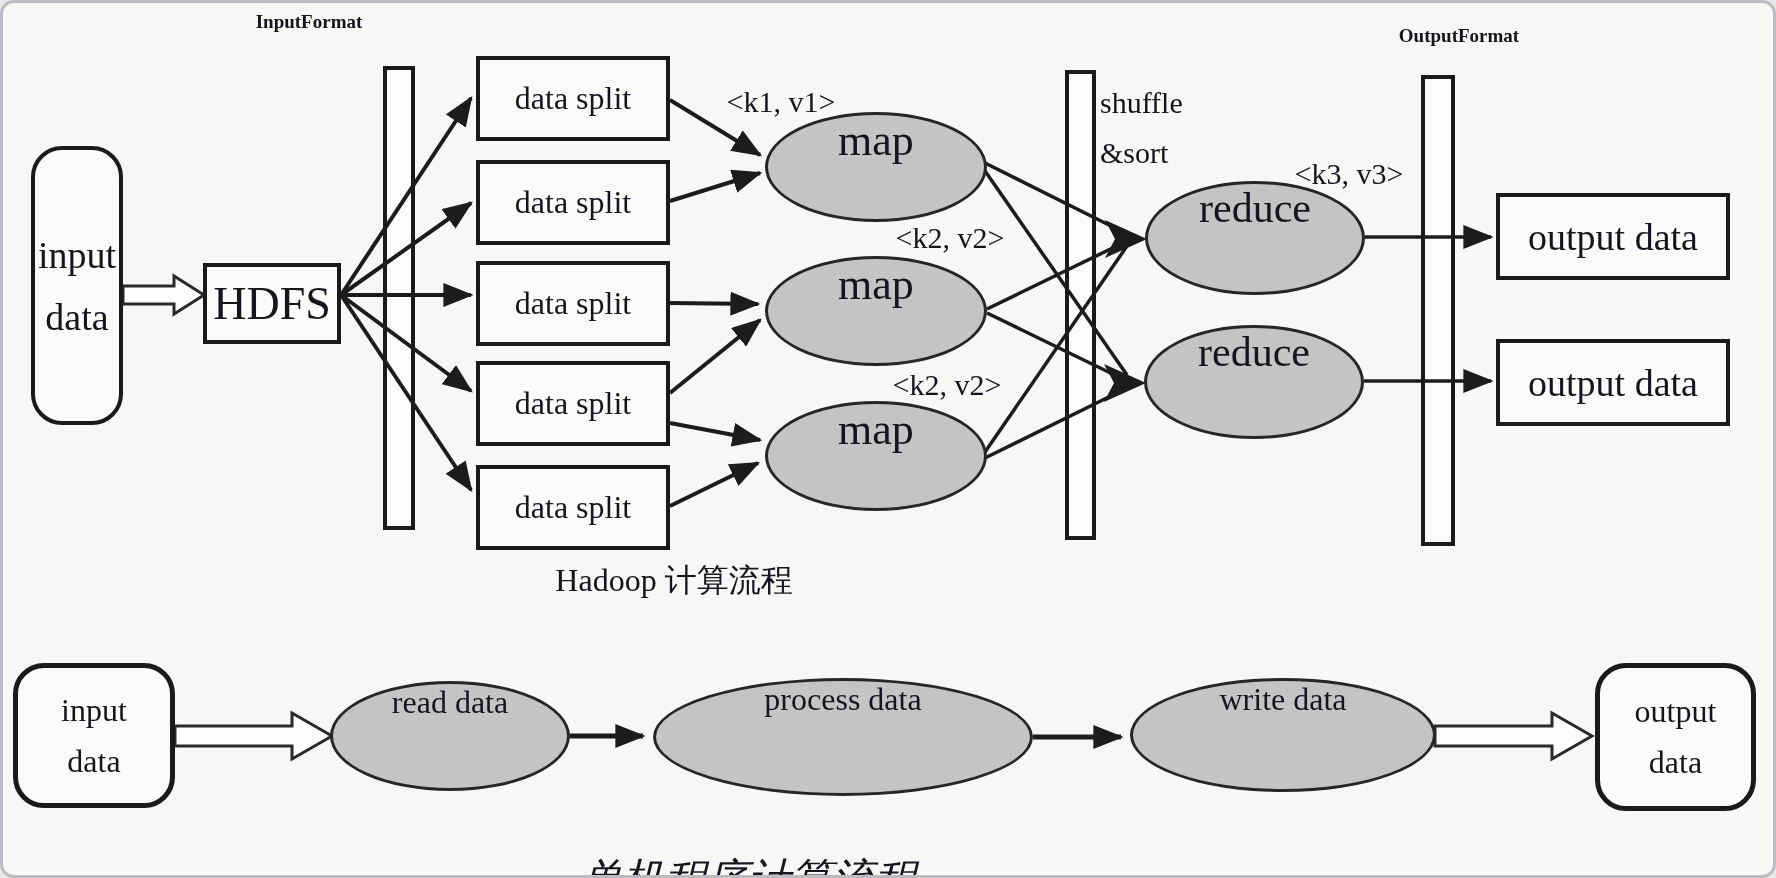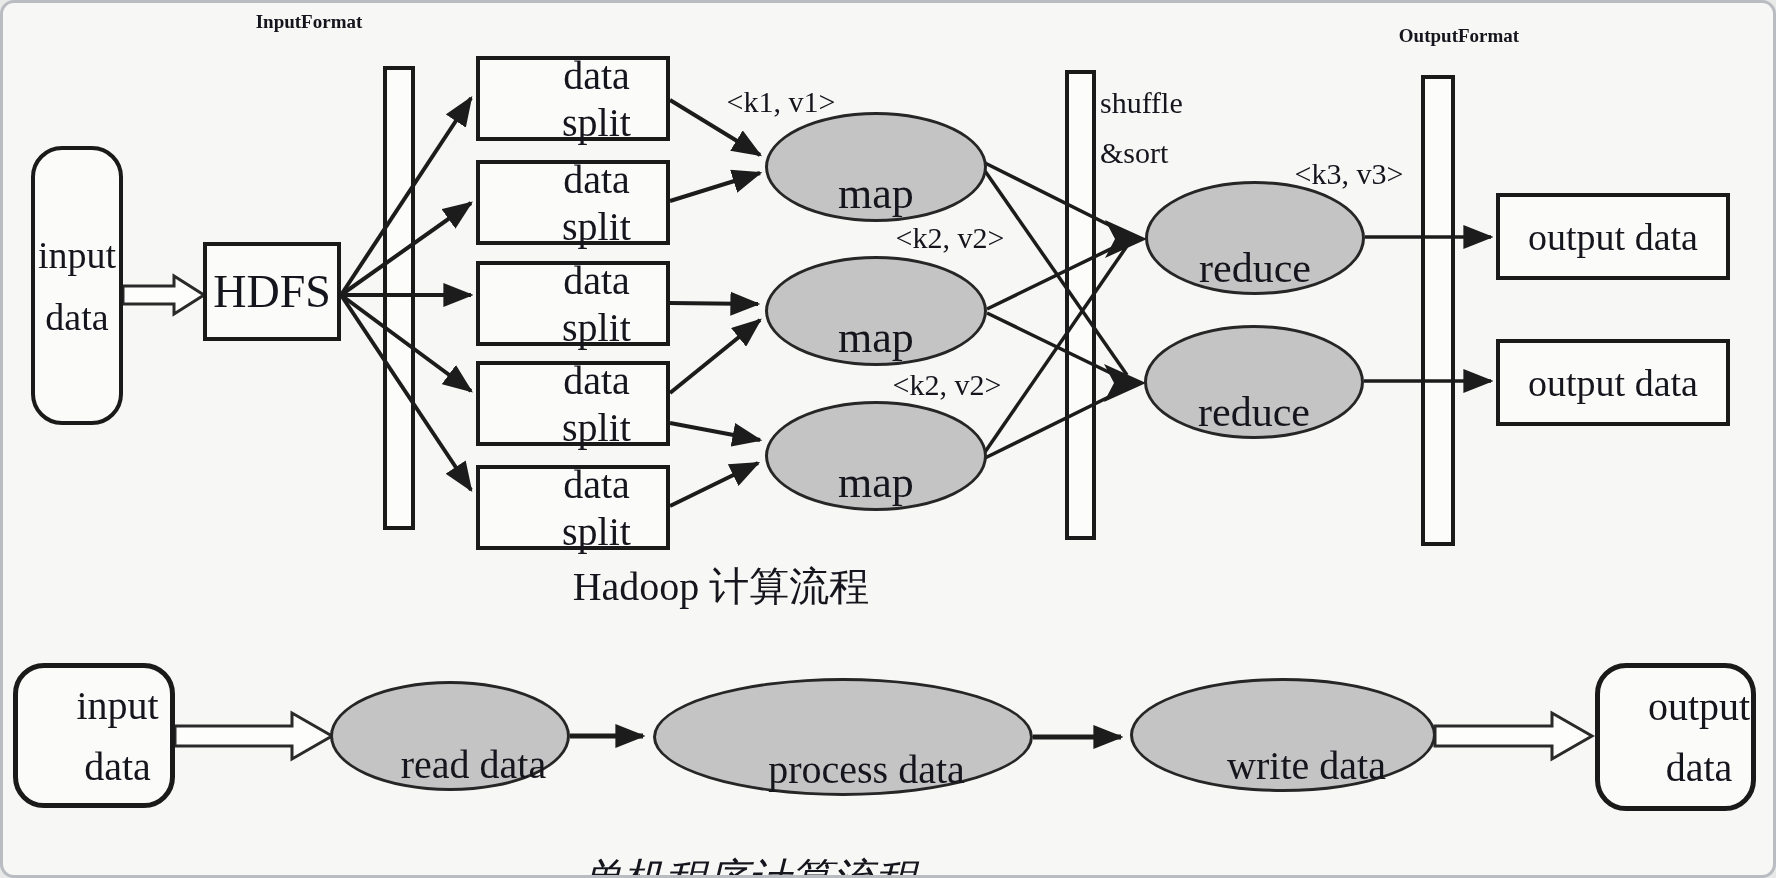--- a/index.html
+++ b/index.html
@@ -17,29 +17,29 @@
   .box{
     position:absolute;z-index:3;box-sizing:border-box;
     background:#fbfbfa;border:4px solid #1a1a1a;
     display:flex;align-items:center;justify-content:center;text-align:center;
   }
   .box.thick{border-width:5px;}
   .box.twoline{flex-direction:column;border-radius:31px;}
   .ellipse{
     position:absolute;z-index:3;box-sizing:border-box;
     background:#c4c4c4;border:3px solid #262626;border-radius:50%;
-    display:flex;align-items:flex-end;justify-content:center;text-align:center;
+    display:flex;align-items:flex-start;justify-content:center;text-align:center;
   }
   .lbl{position:absolute;z-index:4;white-space:nowrap;}
   .center{text-align:center;}
   .bold{font-weight:bold;}
   .f27{font-size:19px;}
   .f30{font-size:30px;}
   .f38{font-size:38px;}
-  .f40{font-size:40px;padding-left:47px;}
+  .f40{font-size:32px;}
   .f42{font-size:42px;}
   .f44{font-size:44px;}
   .f46{font-size:46px;}
   .gap18{gap:18px;}
   .gap14{gap:14px;}
 </style>
 </head>
 <body>
 
 <div class="stage">
@@ -98,21 +98,21 @@
       <line x1="567" y1="733" x2="640" y2="733" marker-end="url(#ah)"></line>
       <line x1="1030" y1="734" x2="1118" y2="734" marker-end="url(#ah)"></line>
     </g>
   </svg>
 
   <div class="box twoline gap18 f38" style="left:28px;top:143px;width:92px;height:279px;">
     <span>input</span>
     <span>data</span>
   </div>
 
-  <div class="box f46" style="left:200px;top:239px;width:138px;height:99px;">
+  <div class="box f46" style="left:200px;top:260px;width:138px;height:81px;">
     <span>HDFS</span>
   </div>
 
   <div class="lbl bold f27 center" style="left:206px;top:8px;width:200px;">InputFormat</div>
   <div class="lbl bold f27 center" style="left:1356px;top:22px;width:200px;">OutputFormat</div>
 
   <div class="box f40" style="left:473px;top:53px;width:194px;height:85px;">
     <span>data split</span>
   </div>
   <div class="box f40" style="left:473px;top:157px;width:194px;height:85px;">

